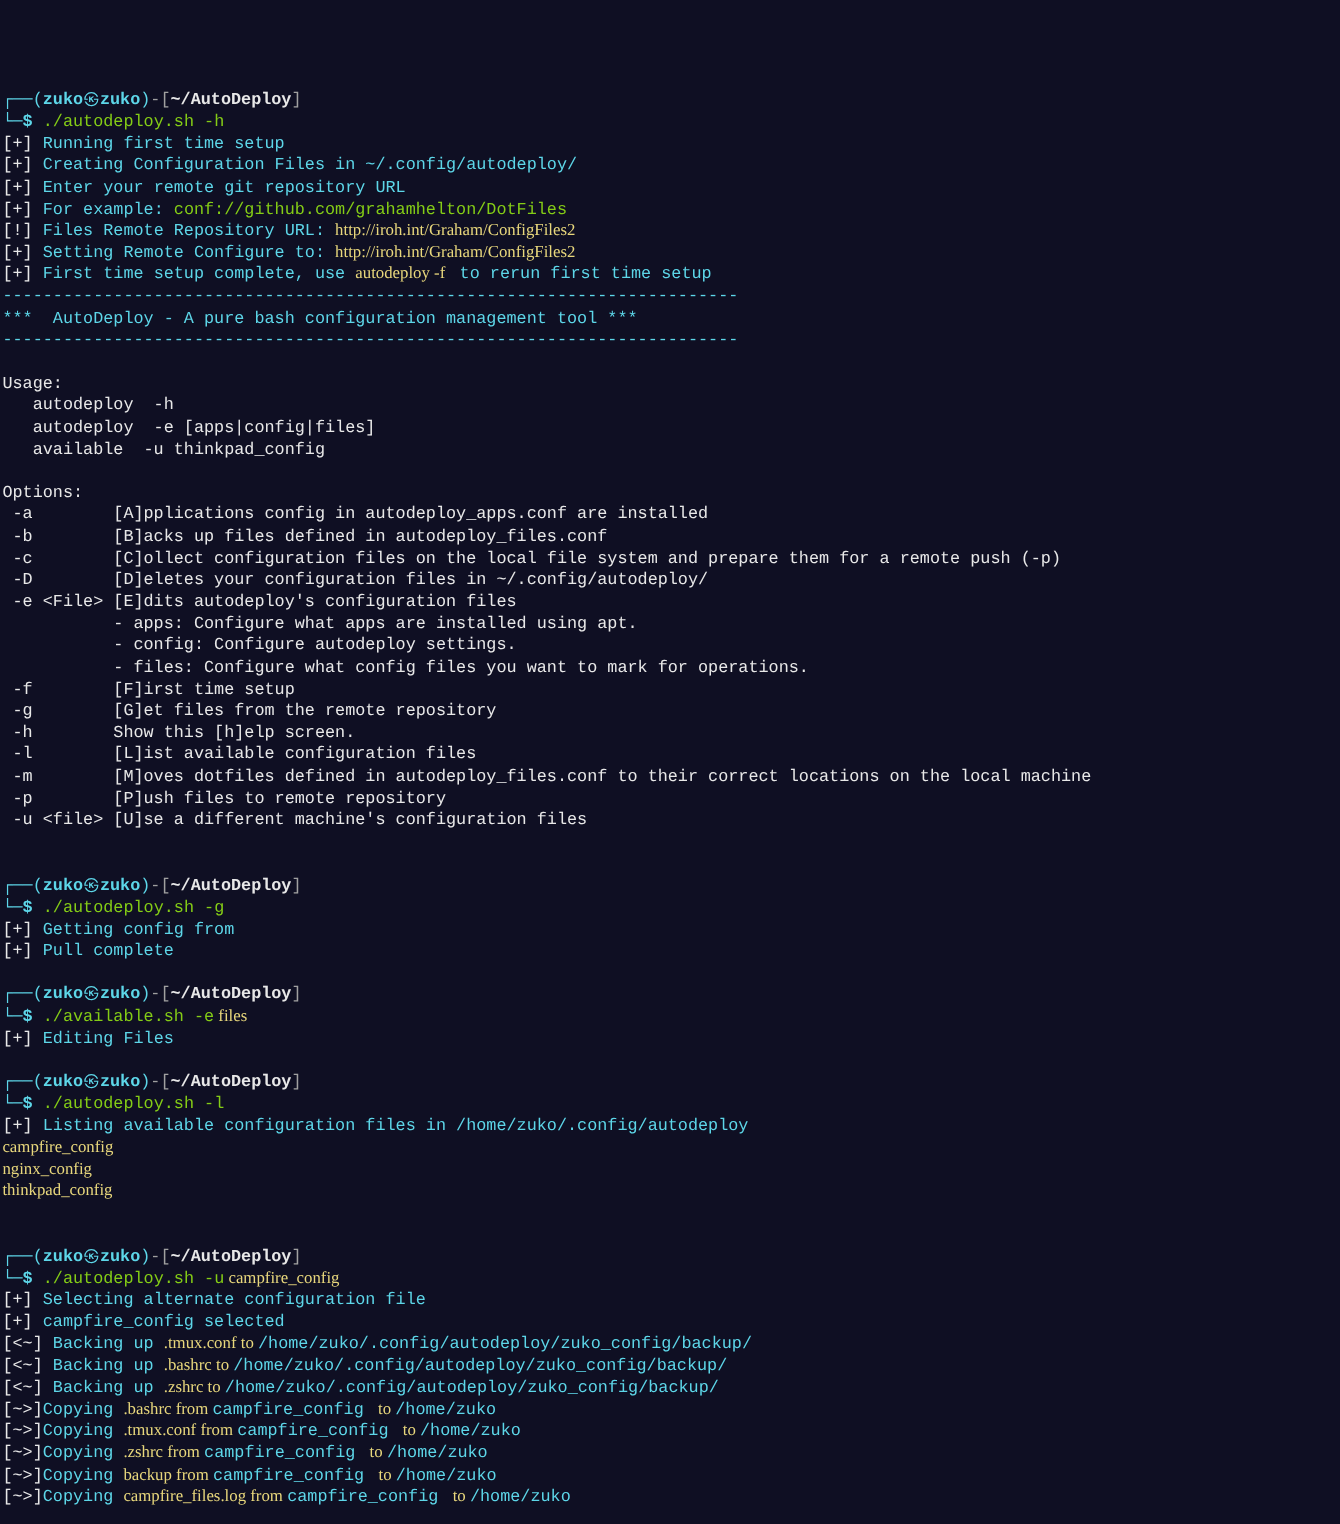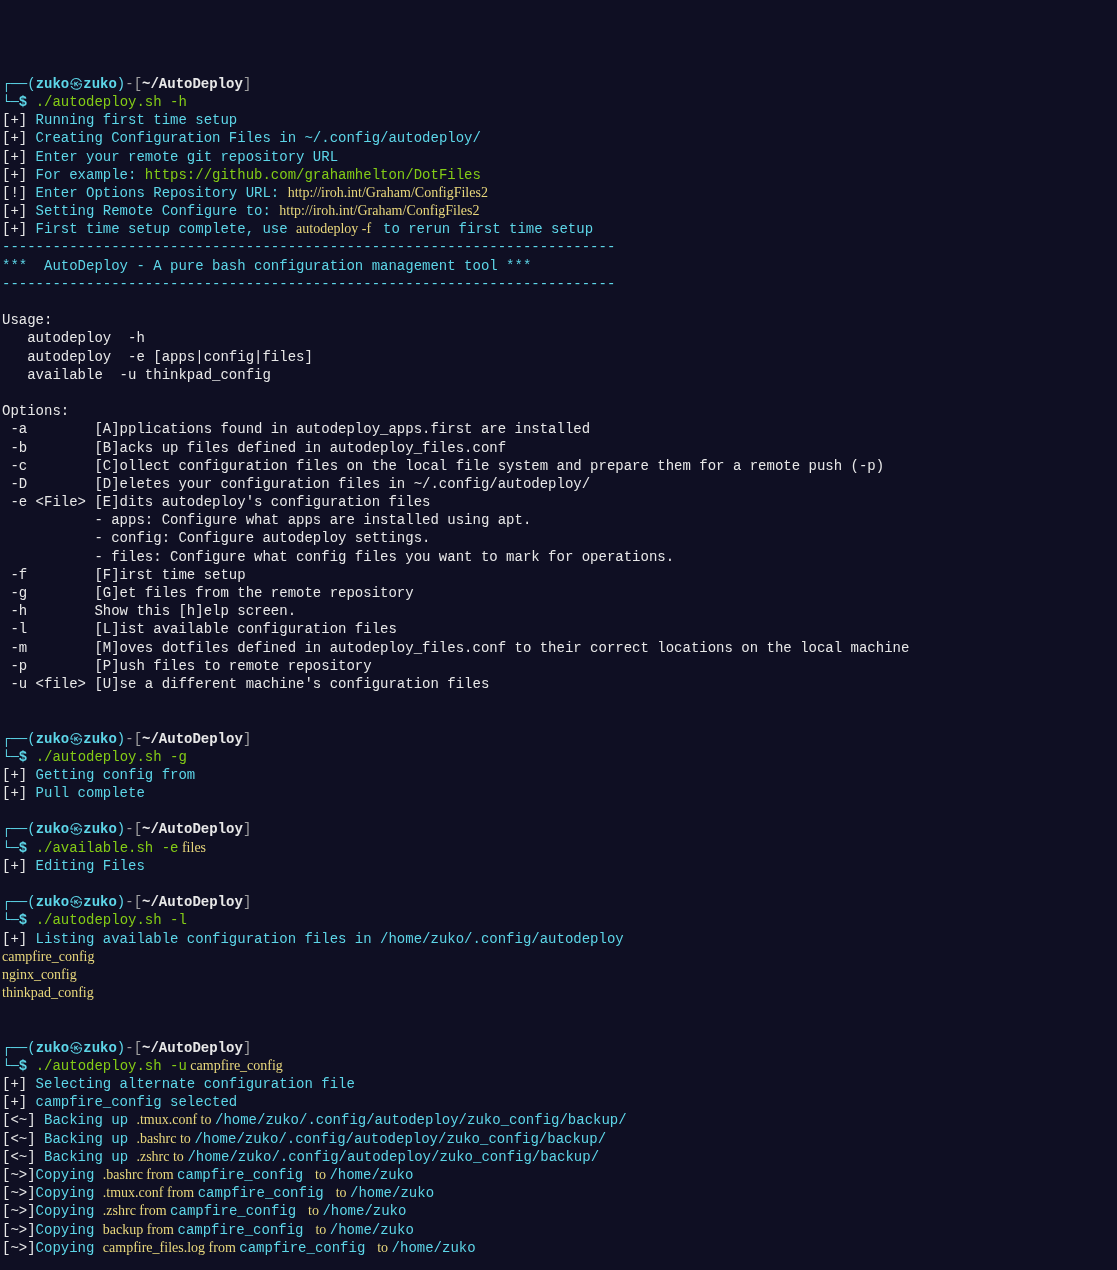--- a/index.html
+++ b/index.html
@@ -26,35 +26,35 @@
 </head>
 <body>
 
 
 
 <div><span><span class="cyan bold">┌──</span><span class="cyan">(</span><span class="cyan bold">zuko</span><span class="cyan">㉿</span><span class="cyan bold">zuko</span><span class="cyan">)</span><span class="gray">-</span><span class="gray">[</span><span class="white bold">~/AutoDeploy</span><span class="gray">]</span></span>
 <span><span class="cyan bold">└─</span><span class="cyan bold">$</span> <span class="blue">./autodeploy.sh -h</span></span>
 <span><span class="white">[+] </span><span class="cyan">Running first time setup</span></span>
 <span><span class="white">[+] </span><span class="cyan">Creating Configuration Files in ~/.config/autodeploy/</span></span>
 <span><span class="white">[+] </span><span class="cyan">Enter your remote git repository URL</span></span>
-<span><span class="white">[+] </span><span class="cyan">For example: </span><span class="blue">https://github.com/grahamhelton/DotFiles</span></span>
-<span><span class="white">[!] </span><span class="cyan">Enter Options Repository URL: </span><span class="yellow">http://iroh.int/Graham/ConfigFiles2</span></span>
+<span><span class="white">[+] </span><span class="cyan">For example: </span><span class="blue">conf://github.com/grahamhelton/DotFiles</span></span>
+<span><span class="white">[!] </span><span class="cyan">Files Remote Repository URL: </span><span class="yellow">http://iroh.int/Graham/ConfigFiles2</span></span>
 <span><span class="white">[+] </span><span class="cyan">Setting Remote Configure to: </span><span class="yellow">http://iroh.int/Graham/ConfigFiles2</span></span>
 <span><span class="white">[+] </span><span class="cyan">First time setup complete, use </span><span class="yellow">autodeploy -f </span><span class="cyan"> to rerun first time setup</span></span>
 <span class="cyan">-------------------------------------------------------------------------</span>
 <span class="cyan">***  AutoDeploy - A pure bash configuration management tool ***</span>
 <span class="cyan">-------------------------------------------------------------------------</span>
 
 <span class="white">Usage:</span>
 <span class="white">   autodeploy  -h </span>
 <span class="white">   autodeploy  -e [apps|config|files]</span>
 <span class="white">   available  -u thinkpad_config</span>
 
 <span class="white">Options:</span>
-<span class="white"> -a        [A]pplications found in autodeploy_apps.first are installed</span>
+<span class="white"> -a        [A]pplications config in autodeploy_apps.conf are installed</span>
 <span class="white"> -b        [B]acks up files defined in autodeploy_files.conf</span>
 <span class="white"> -c        [C]ollect configuration files on the local file system and prepare them for a remote push (-p)</span>
 <span class="white"> -D        [D]eletes your configuration files in ~/.config/autodeploy/</span>
 <span class="white"> -e &lt;File&gt; [E]dits autodeploy's configuration files</span>
 <span class="white">           - apps: Configure what apps are installed using apt.</span>
 <span class="white">           - config: Configure autodeploy settings.</span>
 <span class="white">           - files: Configure what config files you want to mark for operations.</span>
 <span class="white"> -f        [F]irst time setup</span>
 <span class="white"> -g        [G]et files from the remote repository</span>
 <span class="white"> -h        Show this [h]elp screen.</span>

